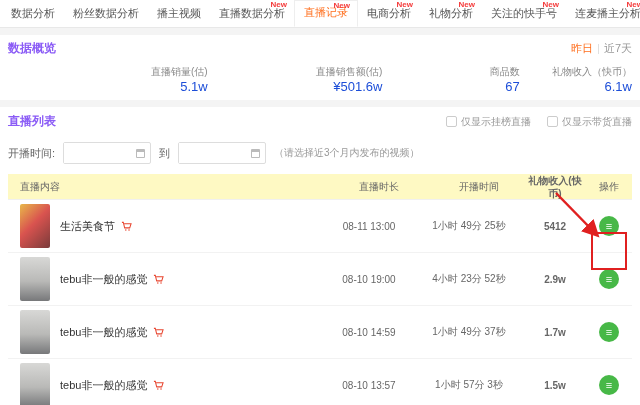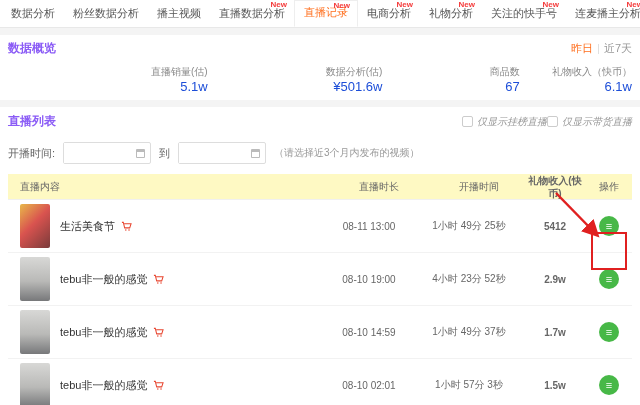--- a/index.html
+++ b/index.html
@@ -25,21 +25,21 @@
   .range .lnk { cursor:pointer; }
   .range .lnk.active { color:#ff6f1e; }
   .range .sep { margin:0 4px; color:#ddd; }
   .stats { display:grid; grid-template-columns:32% 28% 22% 18%; margin-top:8px; }
   .stat { text-align:right; }
   .stat .lab { font-size:10px; color:#8a8a8a; }
   .stat .val { font-size:13px; color:#1d4ed8; }
 
   
   .livelist { padding:6px 8px 0 8px; }
-  .filters { display:flex; font-size:10px; color:#999; align-items:center;font-style:italic; }
+  .filters { display:flex; gap:16px; font-size:10px; color:#999; align-items:center; }
   .chk { display:inline-block; width:11px; height:11px; border:1px solid #ccc; border-radius:2px;
     background:#fff; margin-right:4px; vertical-align:-2px; }
   .filter-item { display:flex; align-items:center; cursor:pointer; }
 
   .time-filter { display:flex; align-items:center; margin:12px 0 10px 0; font-size:11px; color:#666; }
   .date-input { position:relative; width:88px; height:22px; border:1px solid #ddd; border-radius:2px;
     margin:0 8px; background:#fff; }
   .date-input input { border:0; outline:0; width:68px; height:20px; padding:0 4px; font-size:10px; }
   .cal-icon { position:absolute; right:5px; top:6px; width:9px; height:9px;
     border:1px solid #bbb; border-top:3px solid #bbb; border-radius:1px; }
@@ -115,21 +115,21 @@
       <span class="range">
         <span class="lnk active">昨日</span><span class="sep">|</span><span class="lnk">近7天</span>
       </span>
     </div>
     <div class="stats">
       <div class="stat">
         <div class="lab">直播销量(估)</div>
         <div class="val">5.1w</div>
       </div>
       <div class="stat">
-        <div class="lab">数据分析(估)</div>
+        <div class="lab">直播销售额(估)</div>
         <div class="val">¥501.6w</div>
       </div>
       <div class="stat">
         <div class="lab">商品数</div>
         <div class="val">67</div>
       </div>
       <div class="stat">
         <div class="lab">礼物收入（快币）</div>
         <div class="val">6.1w</div>
       </div>
@@ -246,21 +246,21 @@
       <div class="thumb thumb-3"></div>
       <span class="title">tebu非一般的感觉</span>
       <span class="cart">
         <svg width="11" height="11" viewBox="0 0 24 24" fill="none" stroke="#e8452f" stroke-width="2.2">
           <path d="M2 3h3l3 12h11l3-9H7"></path>
           <circle cx="10.5" cy="19.5" r="1.7" fill="#e8452f" stroke="none"></circle>
           <circle cx="17.5" cy="19.5" r="1.7" fill="#e8452f" stroke="none"></circle>
         </svg>
       </span>
     </div>
-    <div class="cell c-time">08-10 02:01</div>
+    <div class="cell c-time">08-10 13:57</div>
     <div class="cell c-dur">1小时 57分 3秒</div>
     <div class="cell c-gift">1.5w</div>
     <div class="cell c-act">
       <button class="act-btn">
               <span class="act-icon">≡</span>
             </button>
     </div>
   </div>
 
 </div>

